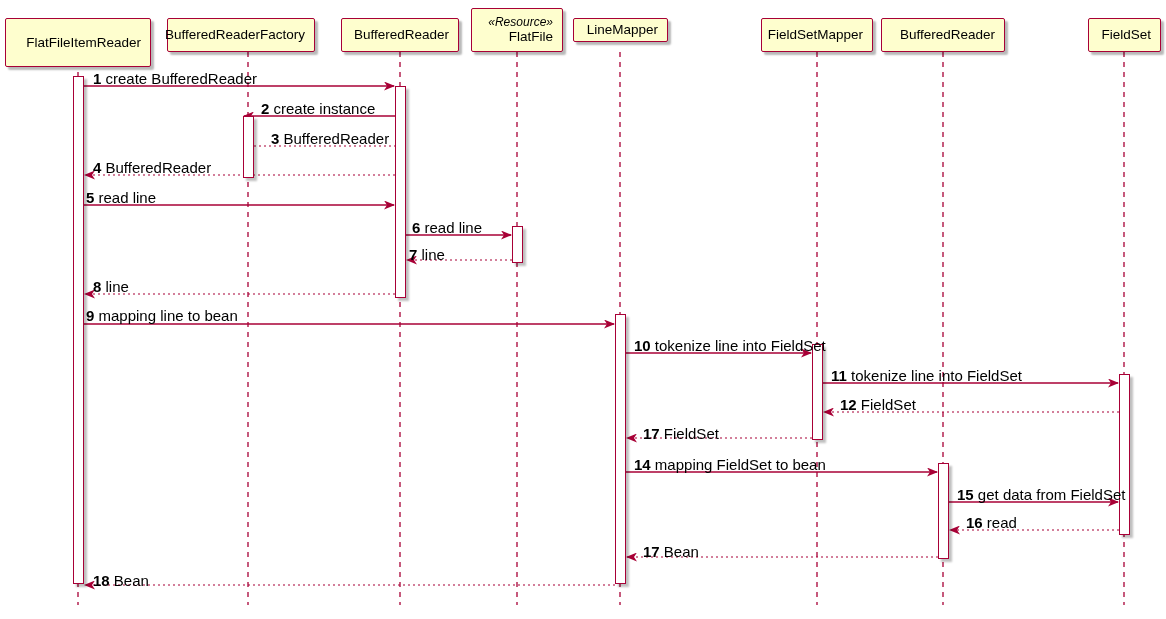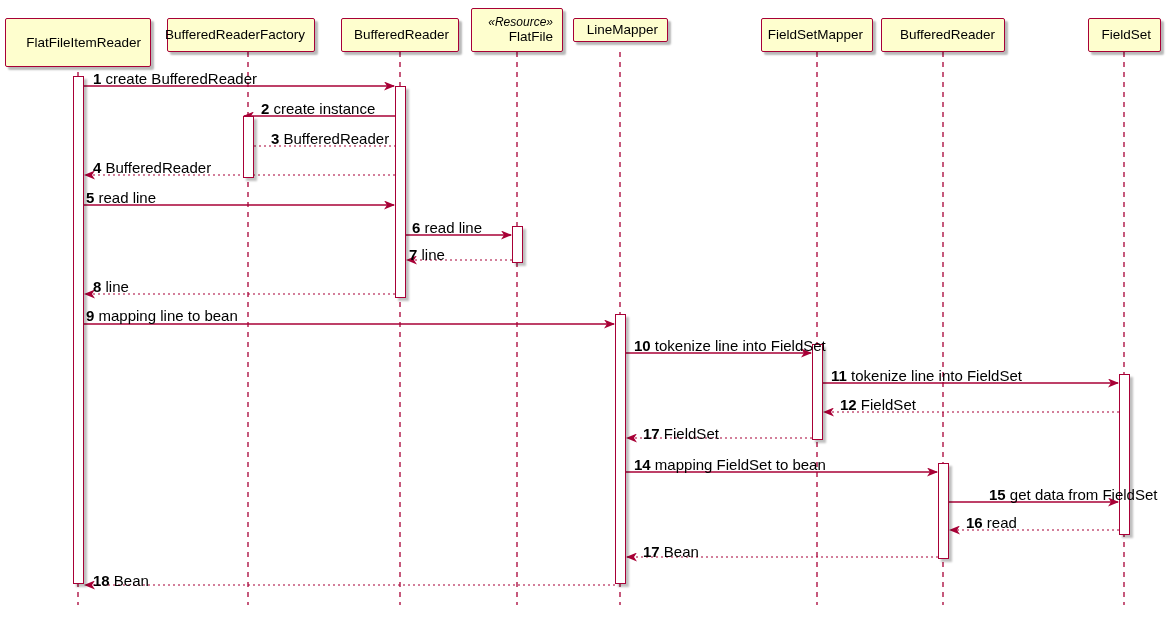--- a/index.html
+++ b/index.html
@@ -158,19 +158,19 @@
       <div class="msg-label" style="left: 86px; top: 190px;"><span class="seq">5</span> <span>read line</span></div>
       <div class="msg-label" style="left: 412px; top: 220px;"><span class="seq">6</span> <span>read line</span></div>
       <div class="msg-label" style="left: 409px; top: 247px;"><span class="seq">7</span> <span>line</span></div>
       <div class="msg-label" style="left: 93px; top: 279px;"><span class="seq">8</span> <span>line</span></div>
       <div class="msg-label" style="left: 86px; top: 308px;"><span class="seq">9</span> <span>mapping line to bean</span></div>
       <div class="msg-label" style="left: 634px; top: 338px;"><span class="seq">10</span> <span>tokenize line into FieldSet</span></div>
       <div class="msg-label" style="left: 831px; top: 368px;"><span class="seq">11</span> <span>tokenize line into FieldSet</span></div>
       <div class="msg-label" style="left: 840px; top: 397px;"><span class="seq">12</span> <span>FieldSet</span></div>
       <div class="msg-label" style="left: 643px; top: 426px;"><span class="seq">17</span> <span>FieldSet</span></div>
       <div class="msg-label" style="left: 634px; top: 457px;"><span class="seq">14</span> <span>mapping FieldSet to bean</span></div>
-      <div class="msg-label" style="left: 989px; top: 487px;"><span class="seq">15</span> <span>get data from FieldSet</span></div>
+      <div class="msg-label" style="left: 957px; top: 487px;"><span class="seq">15</span> <span>get data from FieldSet</span></div>
       <div class="msg-label" style="left: 966px; top: 515px;"><span class="seq">16</span> <span>read</span></div>
       <div class="msg-label" style="left: 643px; top: 544px;"><span class="seq">17</span> <span>Bean</span></div>
       <div class="msg-label" style="left: 93px; top: 573px;"><span class="seq">18</span> <span>Bean</span></div>
     </div>
 
 </div>
 
 </body></html>

